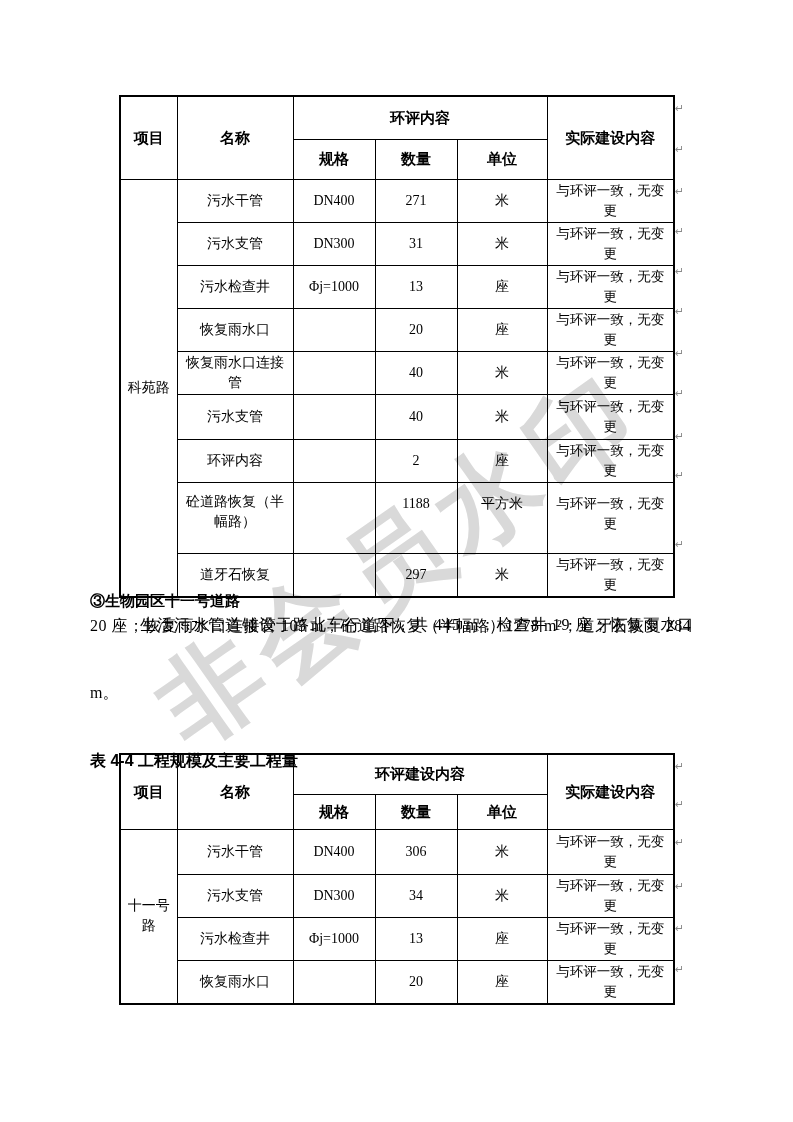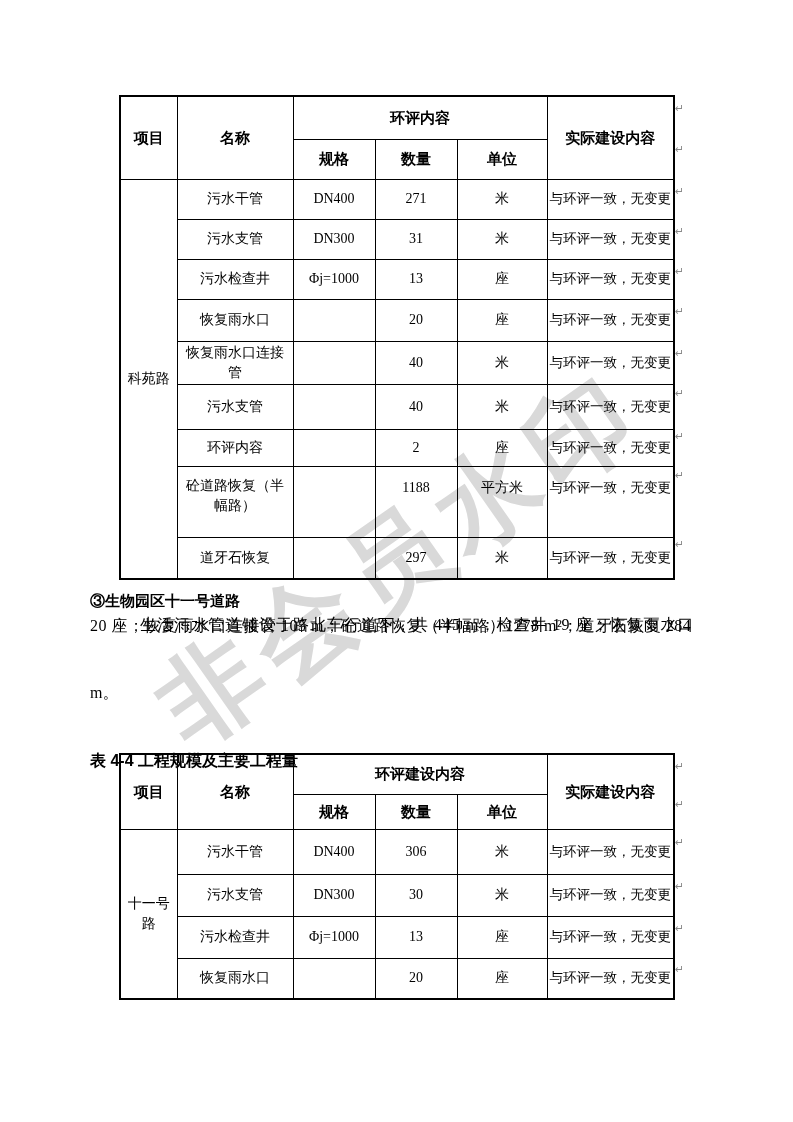--- a/index.html
+++ b/index.html
@@ -51,21 +51,21 @@
     background:transparent;
   }
   table.doc-table td.hdr {
     font-weight:bold;
     font-size:15px;
     font-family:"Liberation Sans", sans-serif;
     margin-top:12px;
   }
   table.doc-table td.actual {
     font-size:13.5px;
-    padding:1px 0;
+    padding:1px 8px;
     letter-spacing:0;
   }
   col.c-item  { width:57px; }
   col.c-name  { width:116px; }
   col.c-spec  { width:82px; }
   col.c-qty   { width:82px; }
   col.c-unit  { width:90px; }
   col.c-act   { width:127px; }
   
   .sec-heading {
@@ -231,21 +231,21 @@
       <td rowspan="4">十一号路</td>
       <td>污水干管</td>
       <td>DN400</td>
       <td>306</td>
       <td>米</td>
       <td class="actual">与环评一致，无变更</td>
     </tr>
     <tr style="height:42px">
       <td>污水支管</td>
       <td>DN300</td>
-      <td>30</td>
+      <td>34</td>
       <td>米</td>
       <td class="actual">与环评一致，无变更</td>
     </tr>
     <tr style="height:42px">
       <td>污水检查井</td>
       <td>Φj=1000</td>
       <td>13</td>
       <td>座</td>
       <td class="actual">与环评一致，无变更</td>
     </tr>

